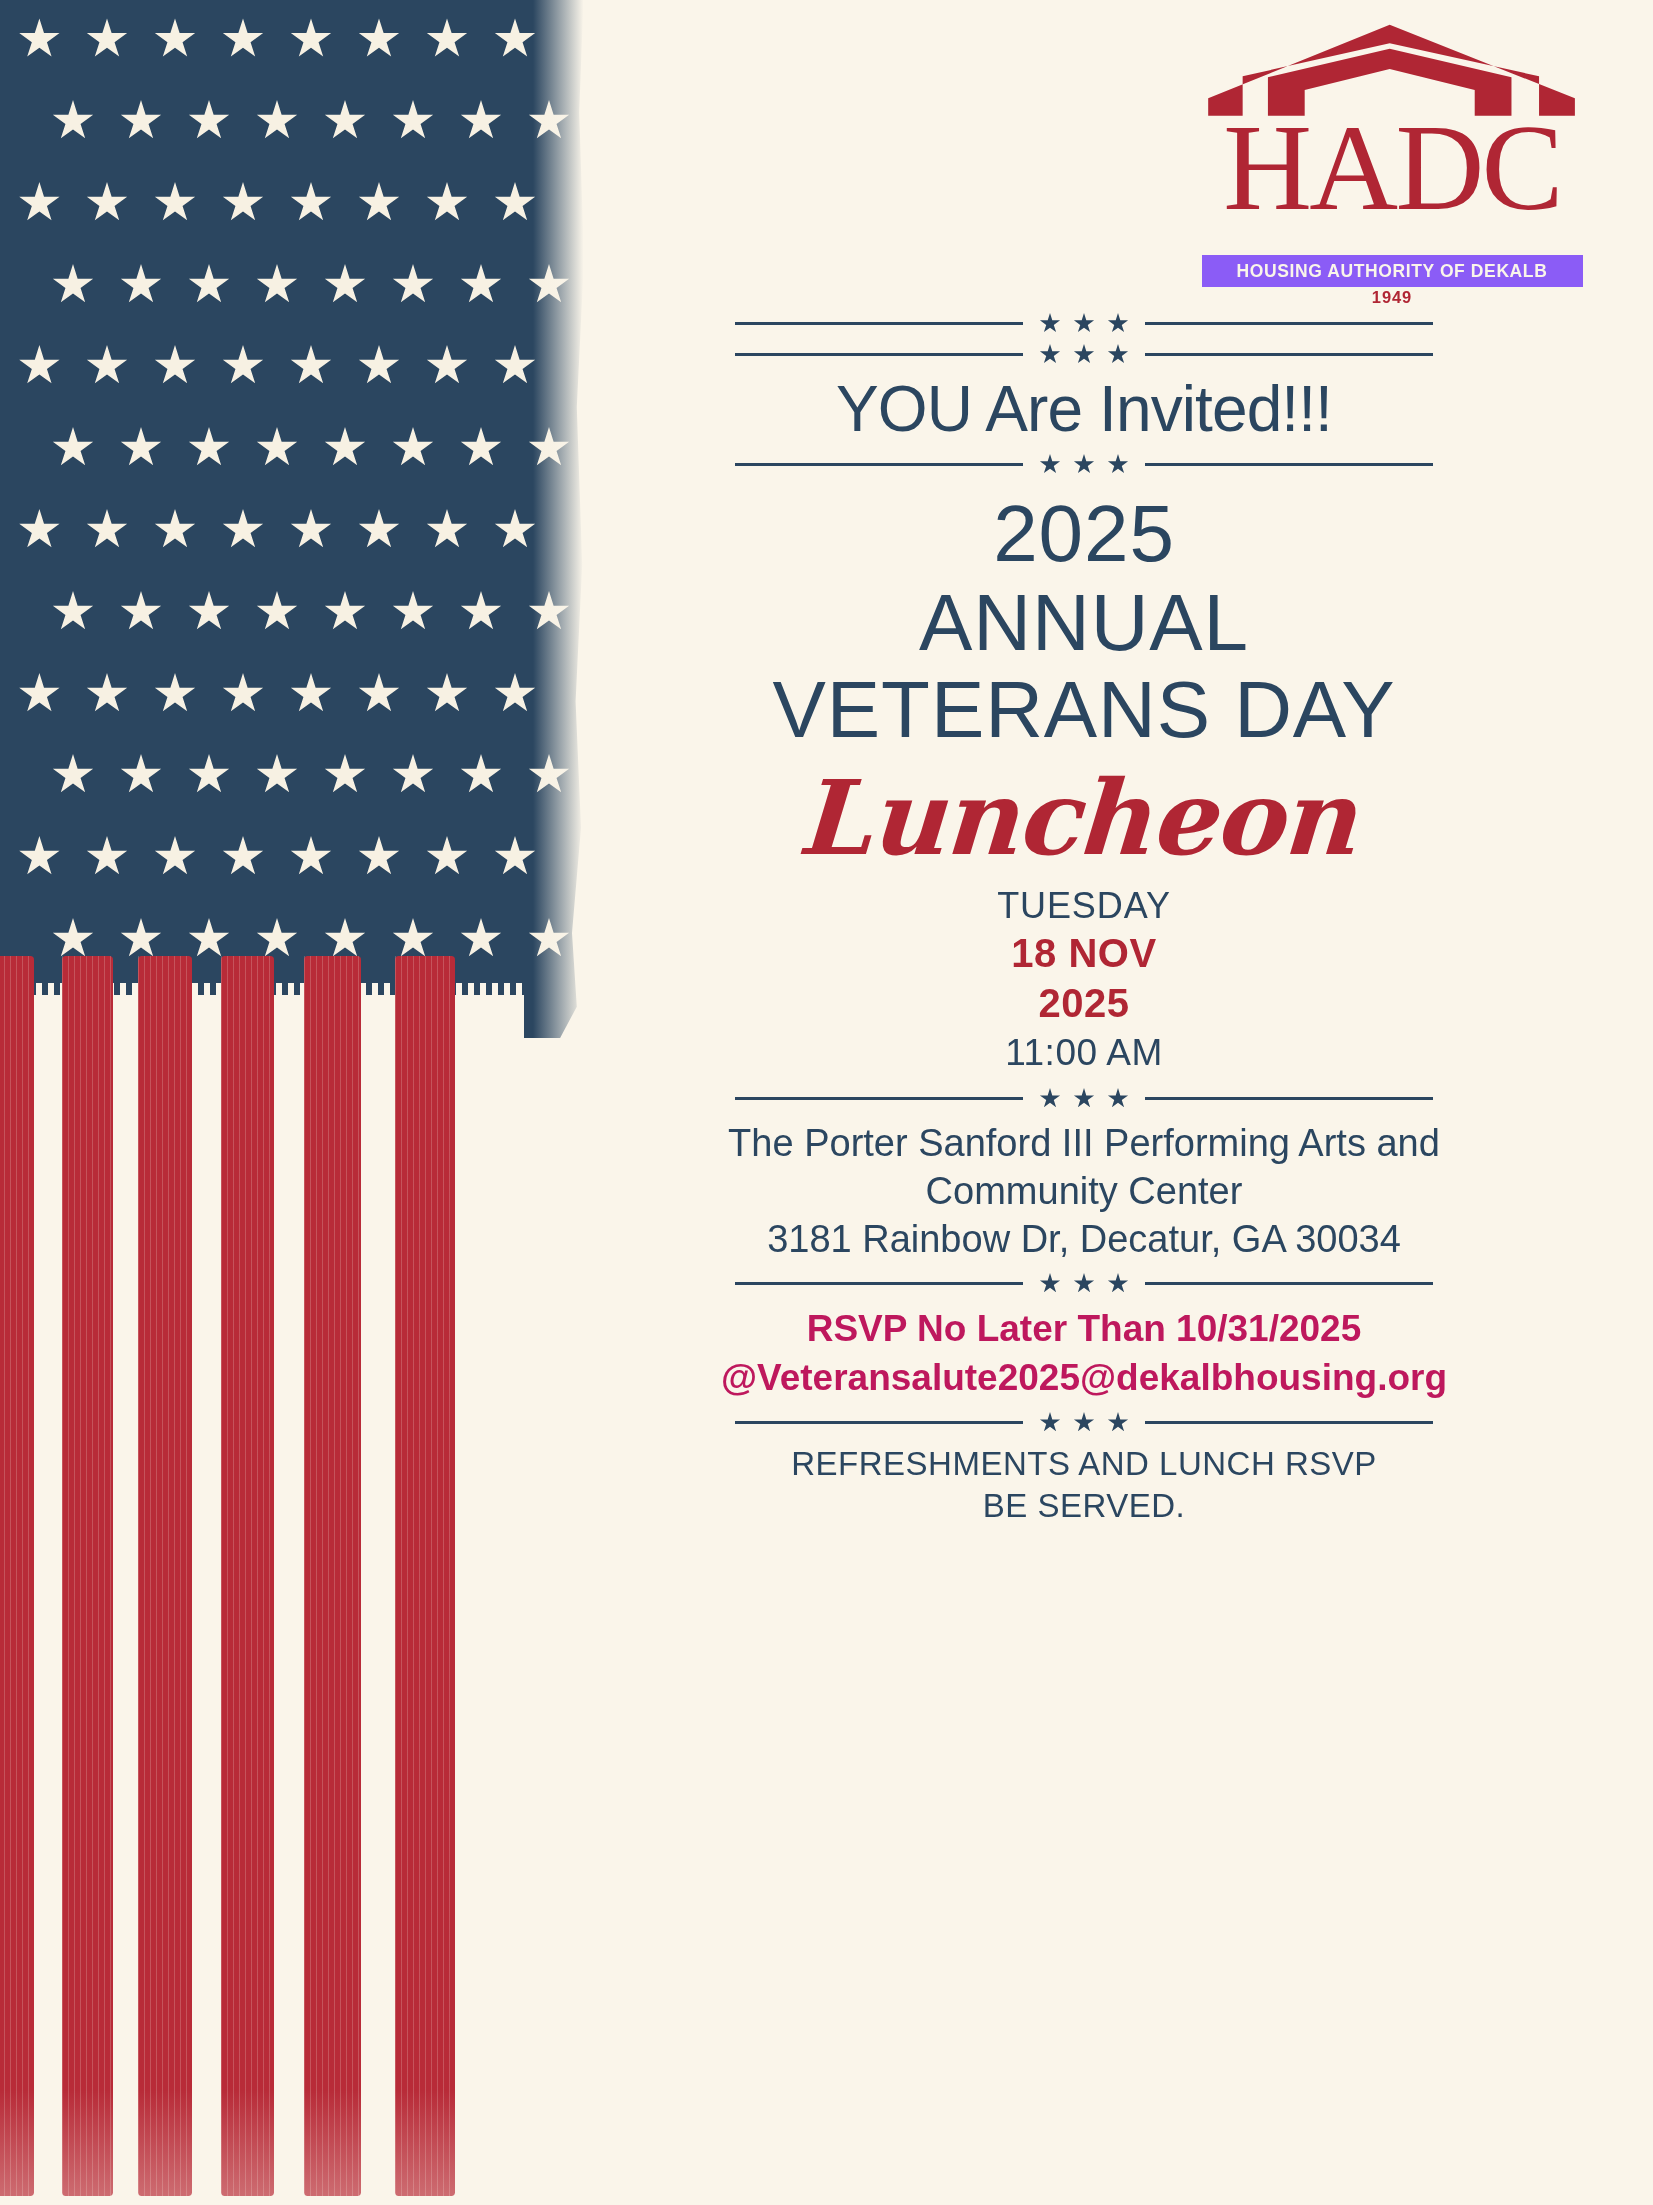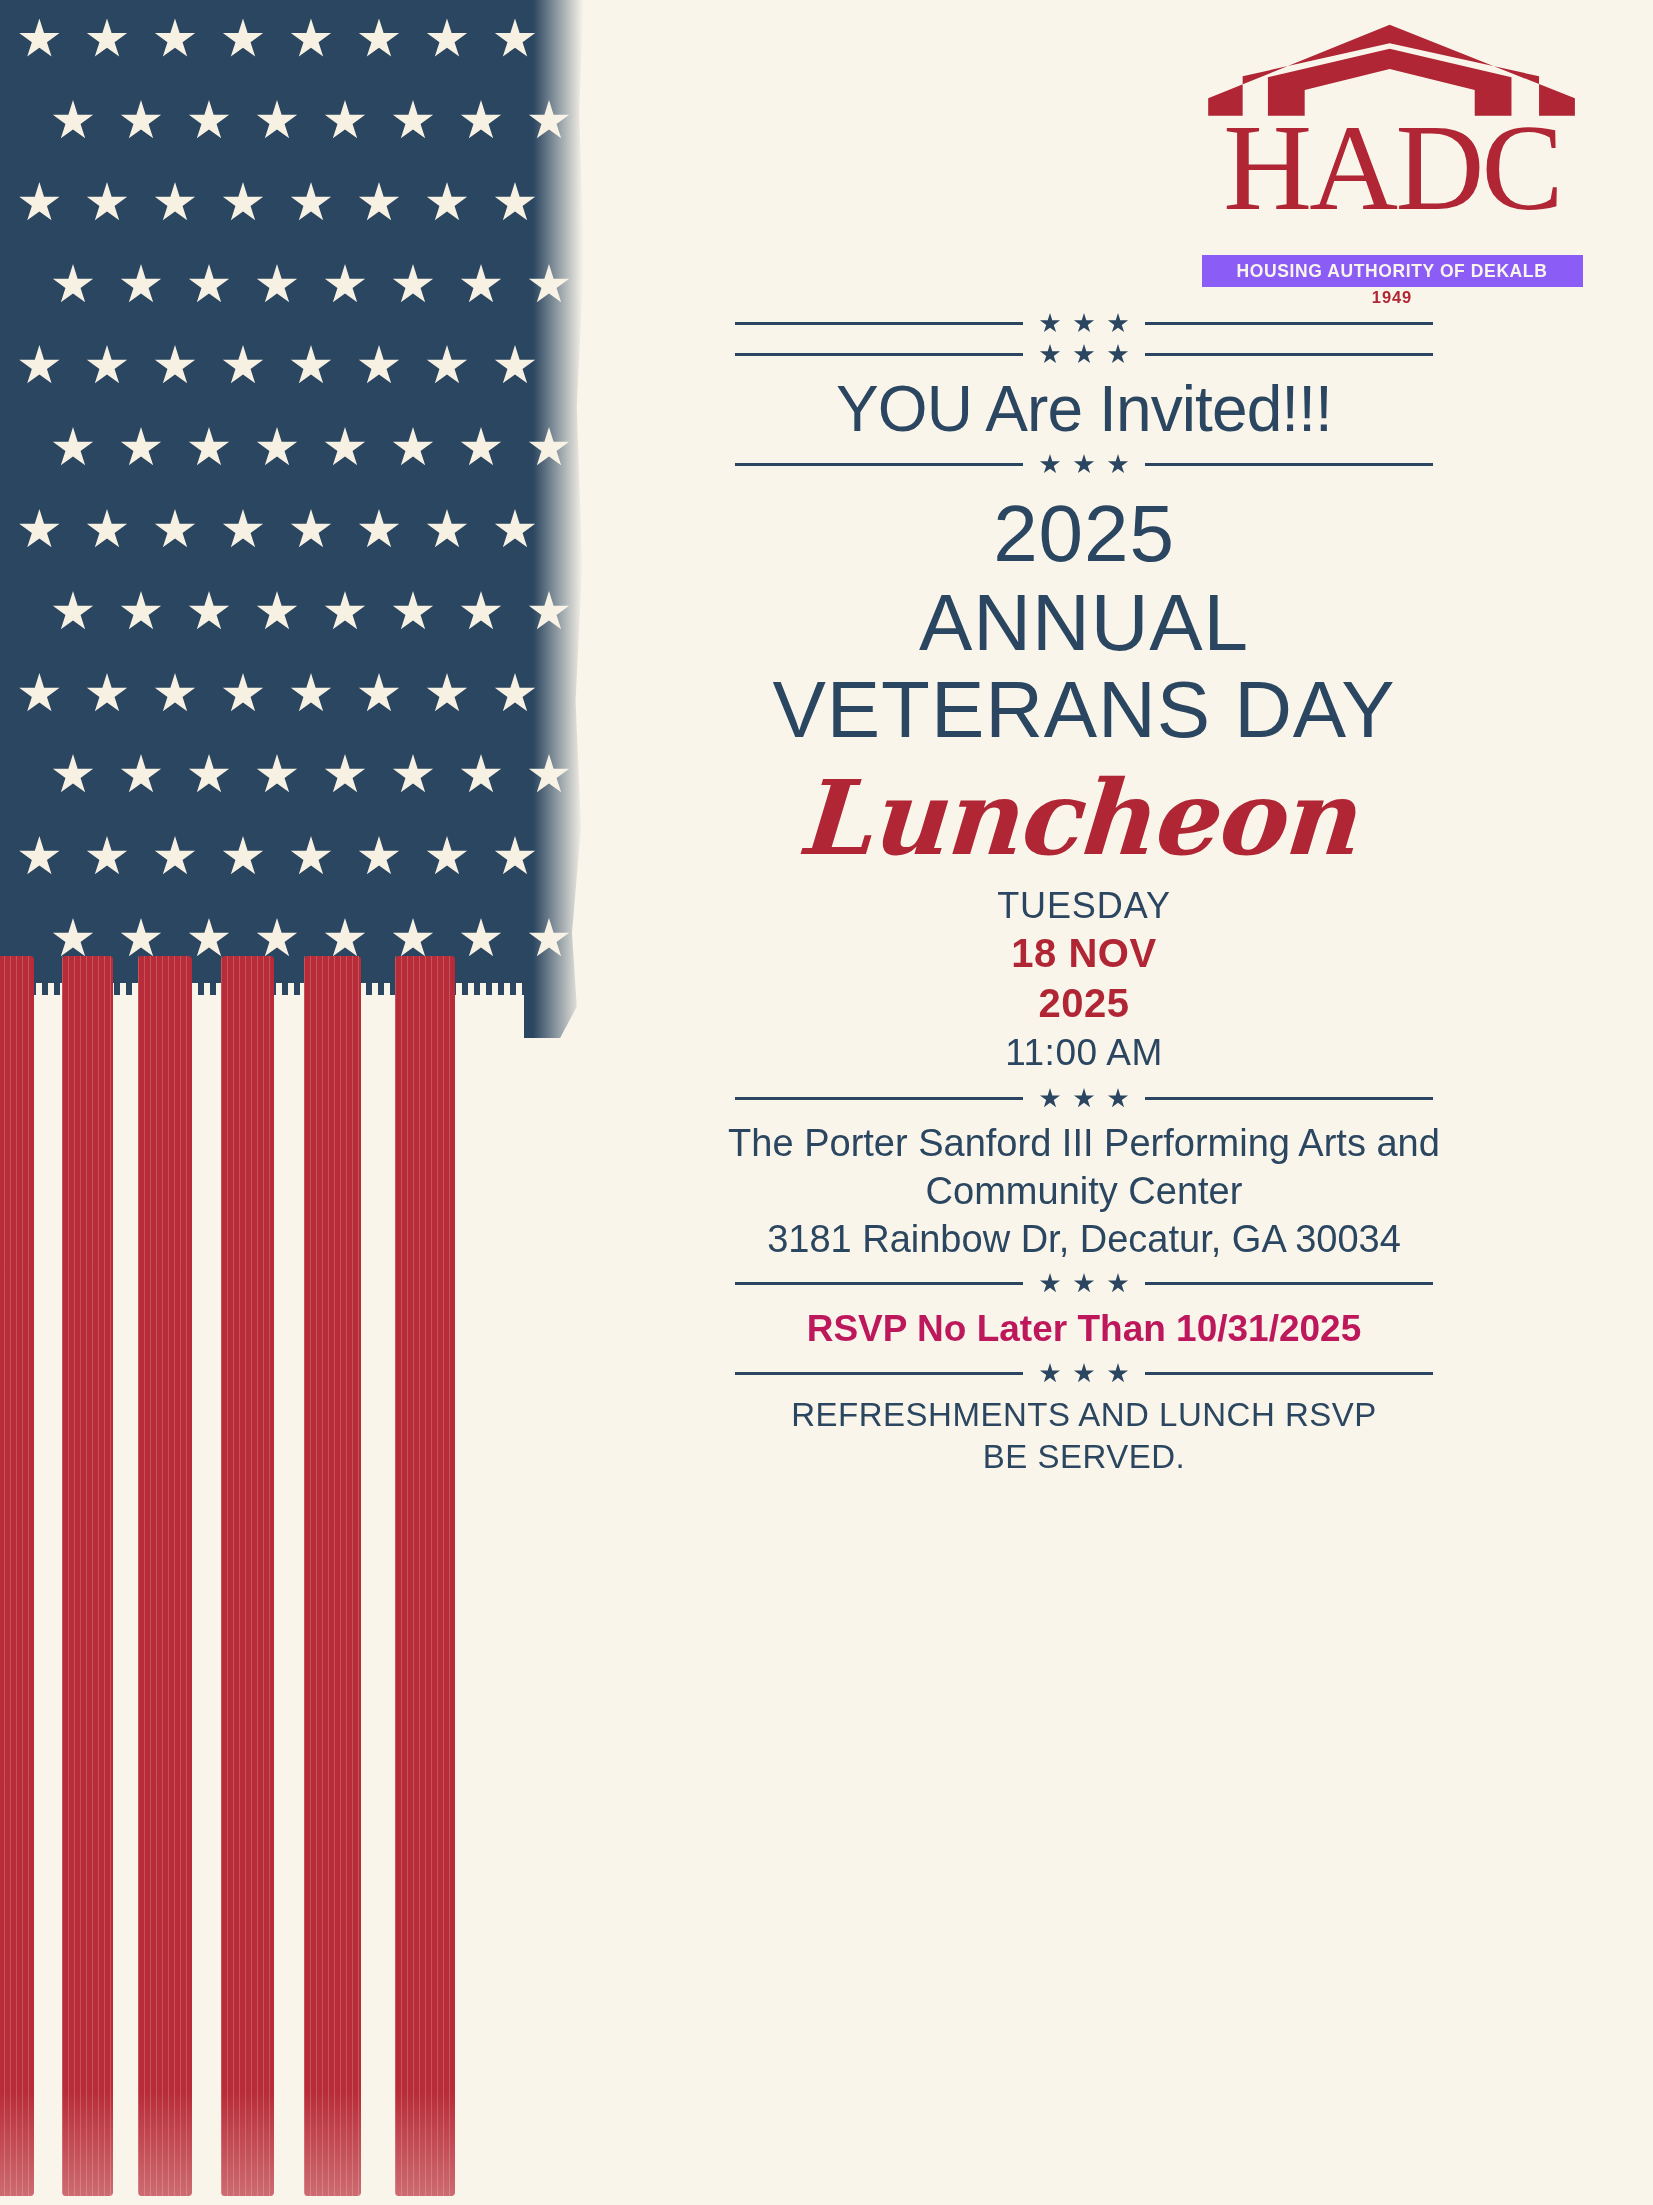--- a/index.html
+++ b/index.html
@@ -500,20 +500,21 @@
     <span class="line"></span>
     <span class="tri-stars">
         <i></i>
         <i></i>
         <i></i>
       </span>
     <span class="line"></span>
   </div>
 
   <div class="rsvp">RSVP No Later Than 10/31/2025</div>
+  <div class="email">@Veteransalute2025@dekalbhousing.org</div>
 
   <div class="divider">
     <span class="line"></span>
     <span class="tri-stars">
         <i></i>
         <i></i>
         <i></i>
       </span>
     <span class="line"></span>
   </div>

